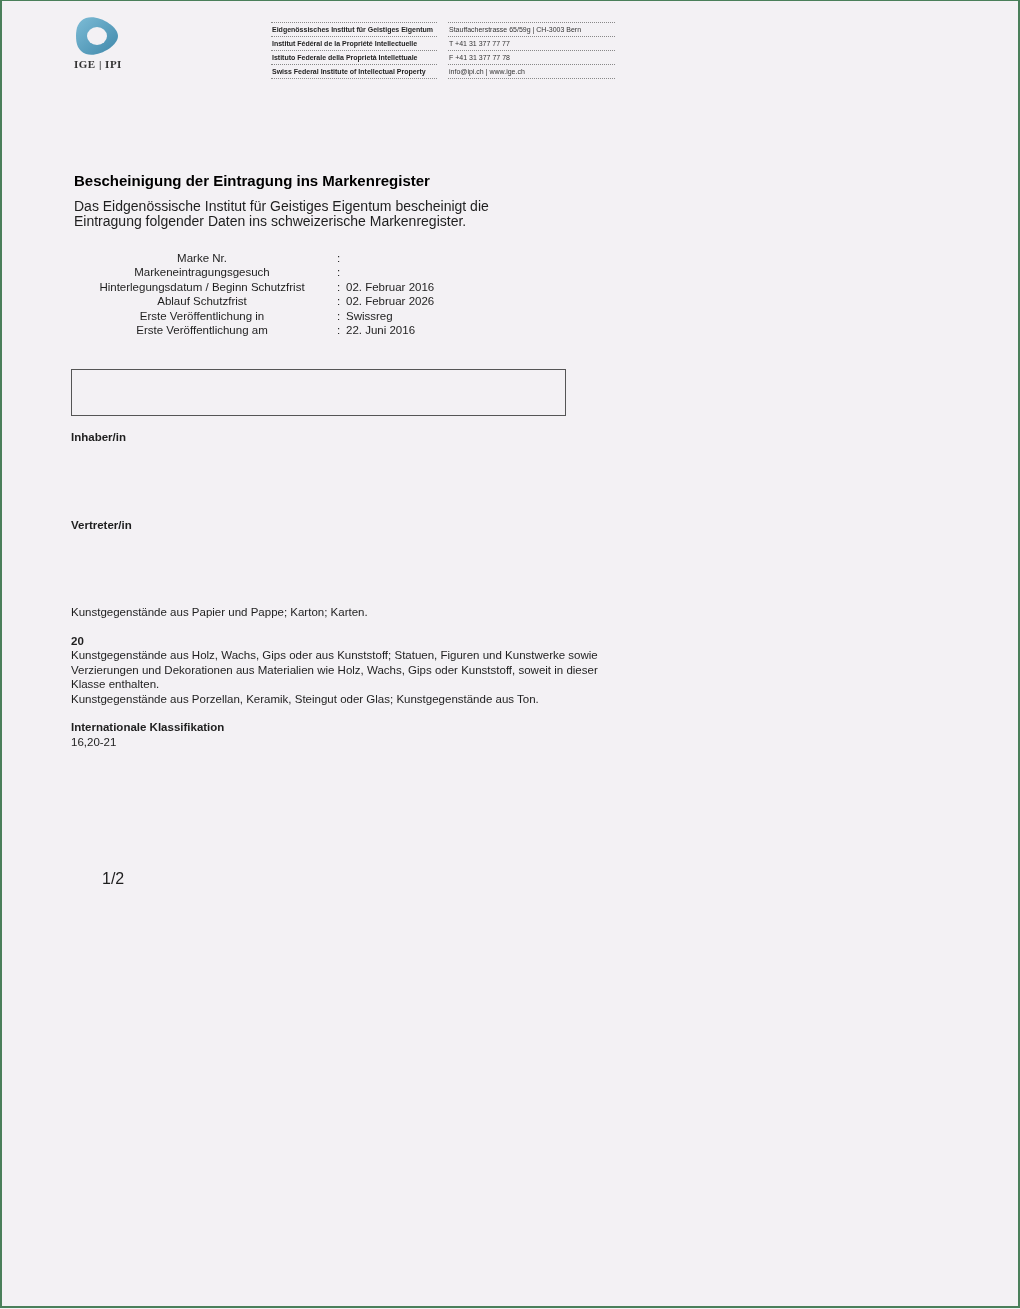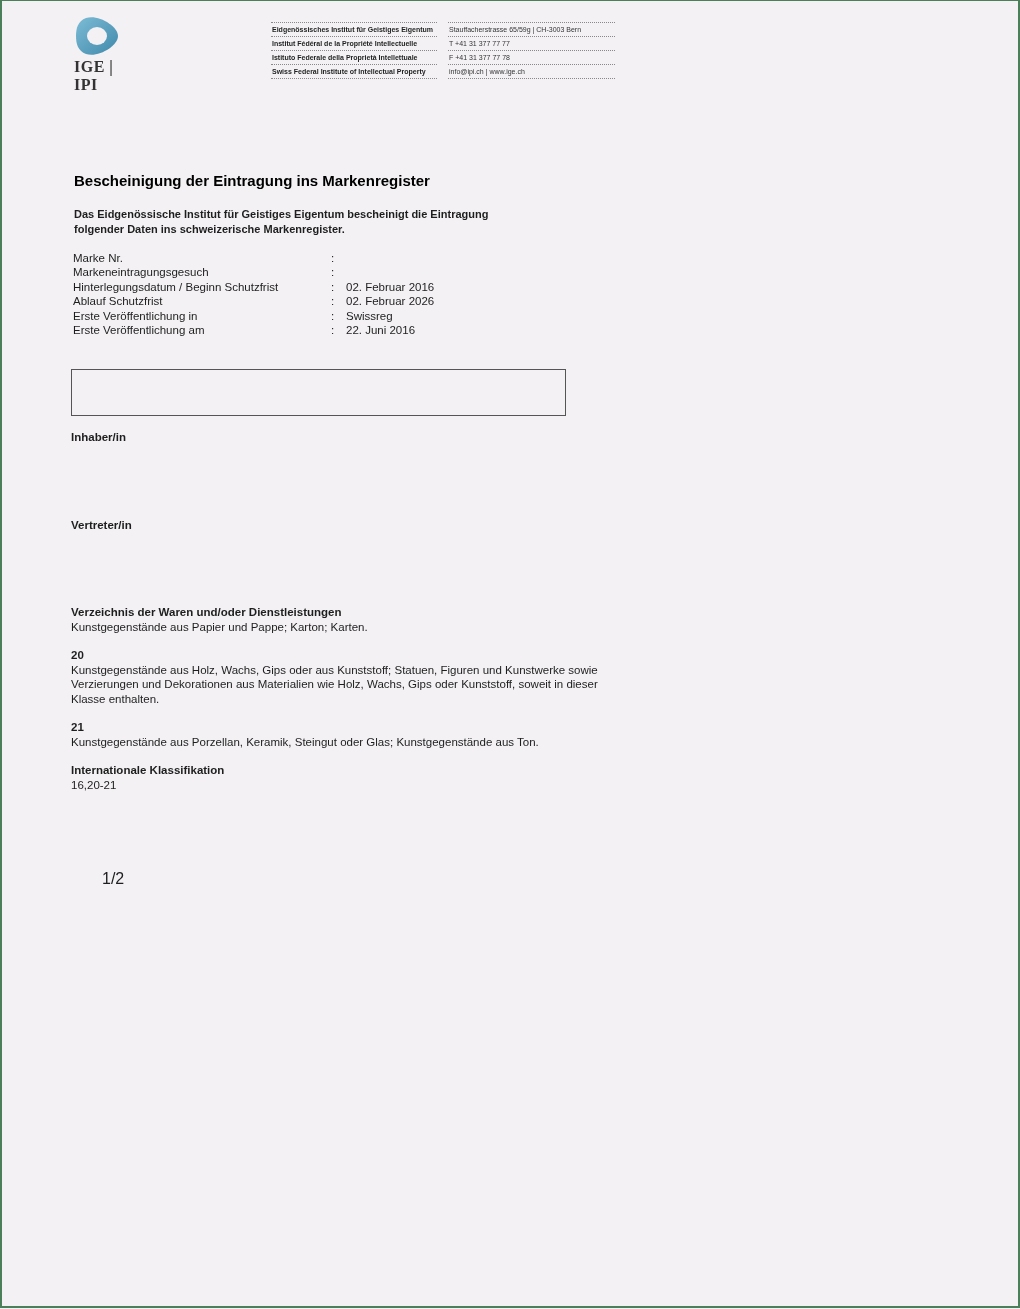--- a/index.html
+++ b/index.html
@@ -14,35 +14,35 @@
   .frame {
     position: absolute; left: 0; top: 0;
     width: 1016px; height: 1305px;
     border: 2px solid #4a7f5a;
     border-top-width: 1px;
   }
   .logo { position: absolute; left: 72px; top: 16px; width: 56px; }
   .logo svg { display: block; margin-left: 4px; }
   .logo-text {
     font-family: "Liberation Serif", serif;
-    font-weight: bold; font-size: 16px; letter-spacing: 0.5px;
+    font-weight: bold; font-size: 11px; letter-spacing: 0.5px;
     color: #333; margin-top: 2px; margin-left: 2px;
   }
   .hdr { position: absolute; top: 22px; font-size: 7px; line-height: 13px; }
   .hdr .row { border-top: 1px dotted #888; padding-left: 1px; height: 13px; white-space: nowrap; }
   .hdr .row:last-child { border-bottom: 1px dotted #888; }
   .hdr-left { left: 271px; width: 166px; font-weight: bold; }
   .hdr-right { left: 448px; width: 167px; color: #333; }
 
   h1 {
     position: absolute; left: 74px; top: 172px; margin: 0;
     font-size: 15px; font-weight: bold; color: #000000;
   }
-  .intro { position: absolute; left: 74px; top: 207px; width: 440px; font-size: 11px; line-height: 14.5px; font-weight: bold; }
-  .fields { position: absolute; left: 73px; top: 251px; font-size: 11.5px; line-height: 14.4px; }
+  .intro { position: absolute; left: 74px; top: 199px; width: 440px; font-size: 14px; line-height: 14.5px; }
+  .fields { position: absolute; left: 73px; top: 251px; font-size: 11.5px; line-height: 14.4px; text-align: center; }
   .fields .f { display: flex; height: 14.4px; }
   .fields .lbl { width: 258px; }
   .fields .sep { width: 15px; }
   .mark-box {
     position: absolute; left: 71px; top: 369px; width: 493px; height: 45px;
     border: 1.5px solid #555;
   }
   .sec { position: absolute; left: 71px; font-size: 11.5px; line-height: 14.5px; }
   .bold { font-weight: bold; }
   .goods p { margin: 0; }
@@ -116,23 +116,21 @@
     <span>22. Juni 2016</span>
   </div>
 </div>
 
 <div class="mark-box"></div>
 
 <div class="sec bold" style="top:430px;">Inhaber/in</div>
 <div class="sec bold" style="top:518px;">Vertreter/in</div>
 
 <div class="sec goods" style="top:605px; width:545px;">
-  <p class="bold">Verzeichnis der Waren und/oder Dienstleistungen</p>
   <p>Kunstgegenstände aus Papier und Pappe; Karton; Karten.</p>
   <p class="bold cls">20</p>
   <p>Kunstgegenstände aus Holz, Wachs, Gips oder aus Kunststoff; Statuen, Figuren und Kunstwerke sowie Verzierungen und Dekorationen aus Materialien wie Holz, Wachs, Gips oder Kunststoff, soweit in dieser Klasse enthalten.</p>
-  <p class="bold cls">21</p>
   <p>Kunstgegenstände aus Porzellan, Keramik, Steingut oder Glas; Kunstgegenstände aus Ton.</p>
   <p class="bold cls">Internationale Klassifikation</p>
   <p>16,20-21</p>
 </div>
 
 <div class="pageno">1/2</div>
 
 </body></html>

